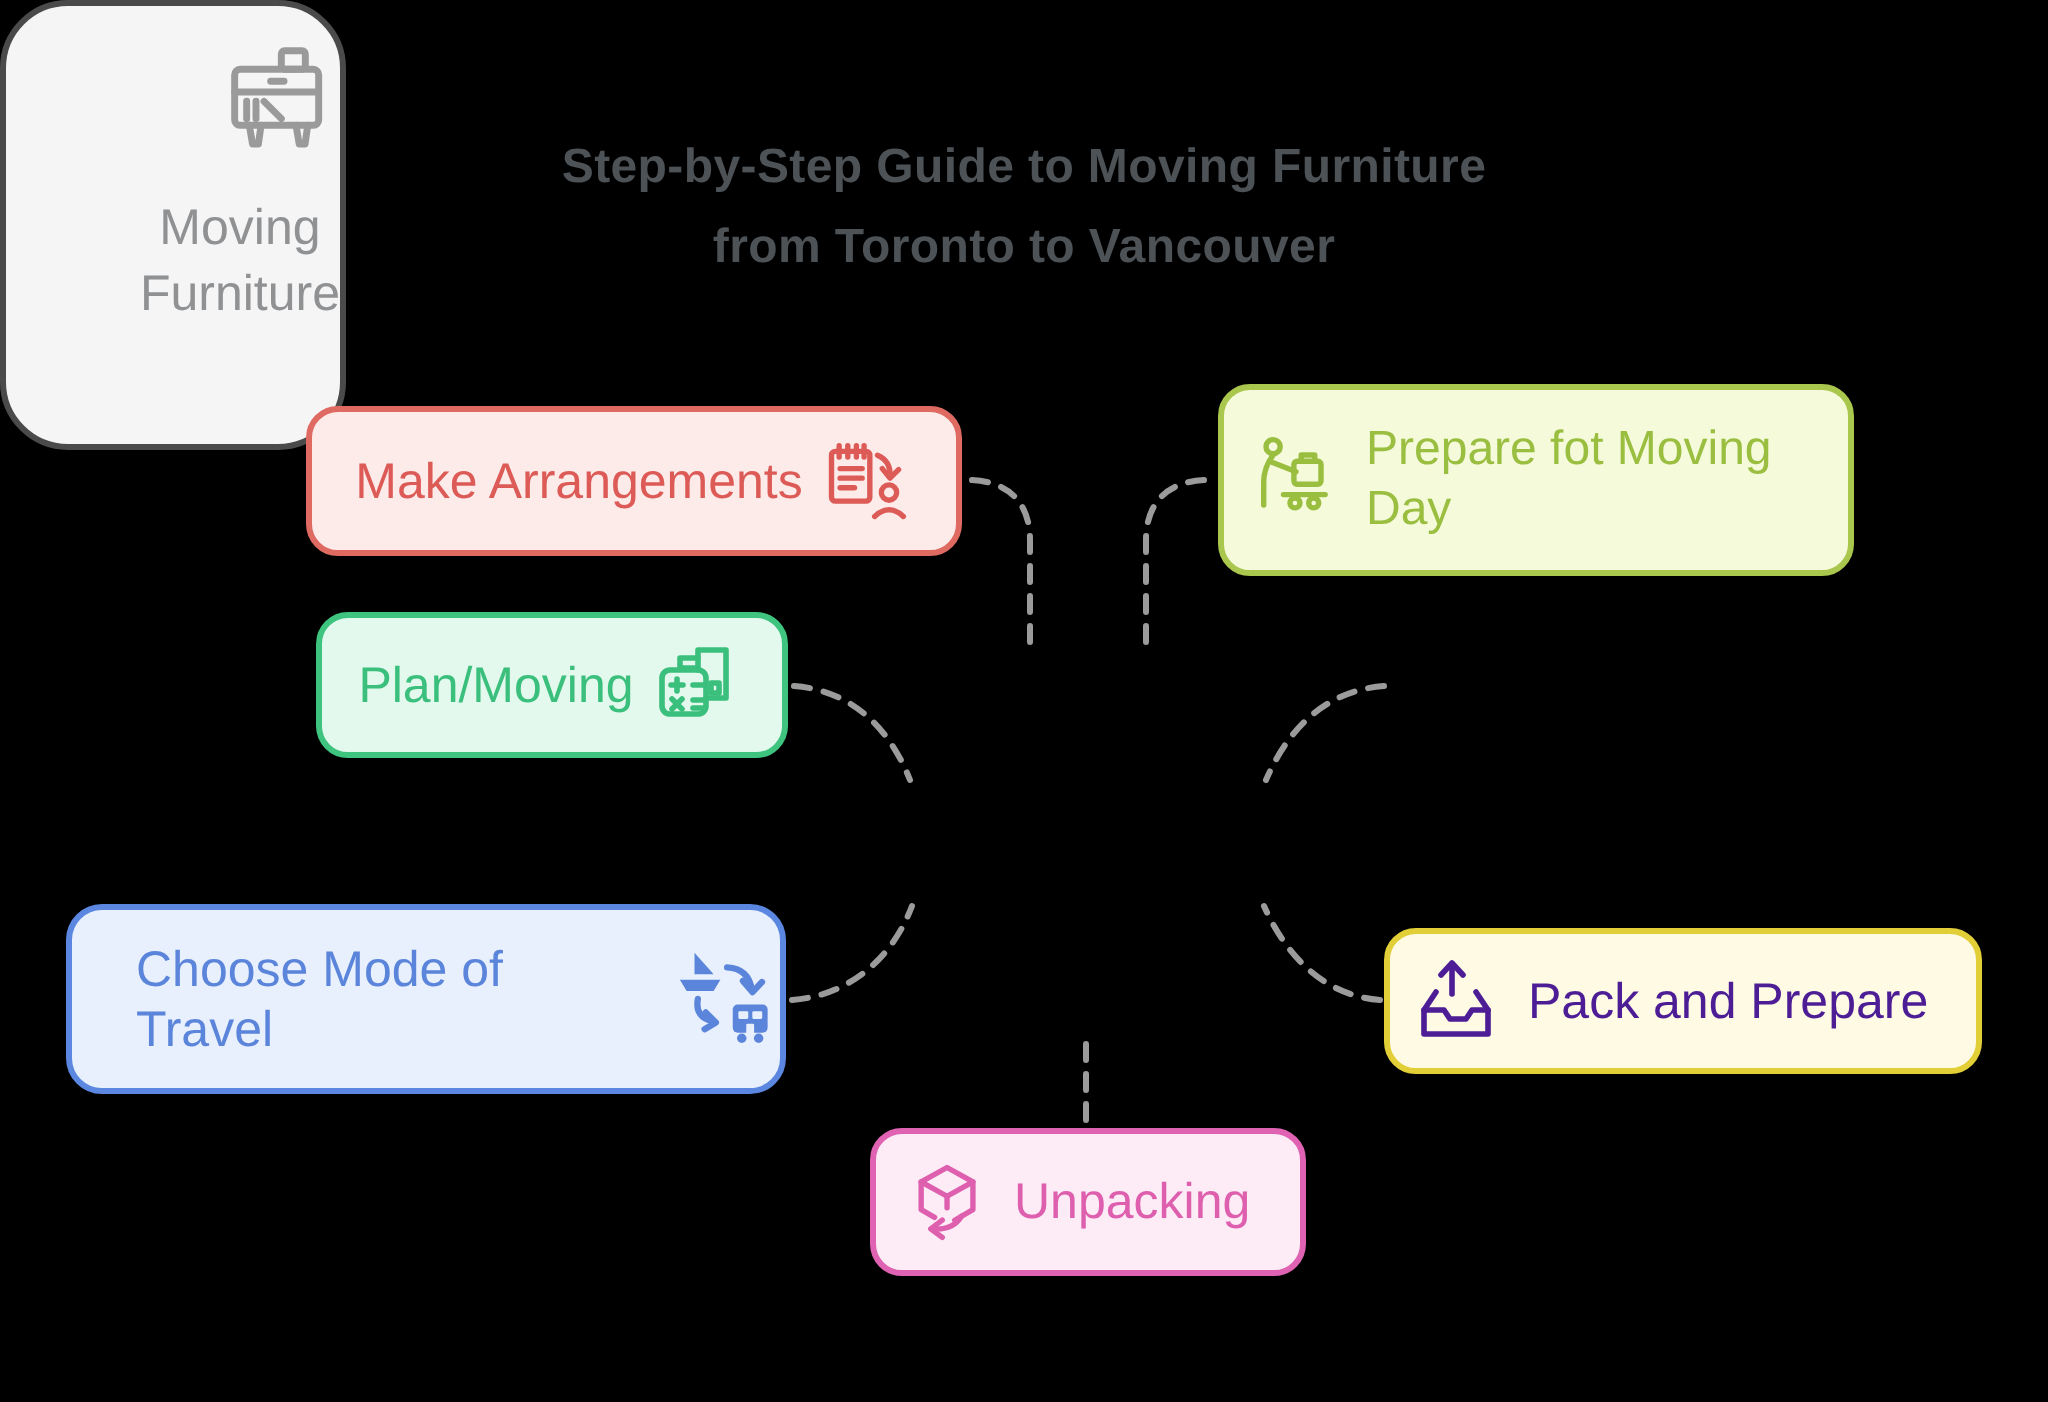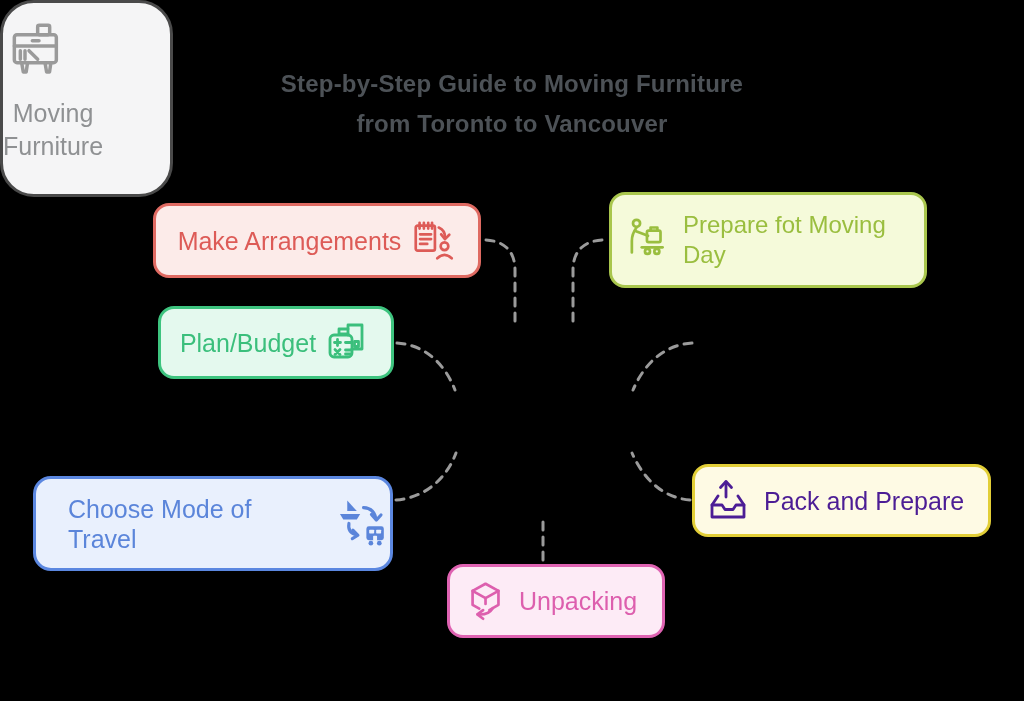--- a/index.html
+++ b/index.html
@@ -17,26 +17,26 @@
         border:3px solid;border-radius:16px;box-sizing:border-box;
         font-size:25px;line-height:1.2;}
   .node .icon{display:flex;align-items:center;justify-content:center;flex:0 0 auto;}
   .node .icon svg{display:block;}
   
   #node-make   {left:153px;top:203px;width:328px;height:75px;justify-content:center;gap:9px;}
   #node-prepare{left:609px;top:192px;width:318px;height:96px;padding-left:11px;gap:10px;font-size:24px;line-height:1.25;}
   #node-prepare .label{max-width:232px;}
   #node-plan   {left:158px;top:306px;width:236px;height:73px;justify-content:center;gap:8px;}
   #node-costs  {left:693px;top:306px;width:296px;height:73px;padding-left:8px;gap:8px;}
-  #node-travel {left:33px; top:476px;width:360px;height:95px;justify-content:center;gap:20px;border-radius:18px;padding-left:32px;}
+  #node-travel {left:33px; top:452px;width:360px;height:95px;justify-content:center;gap:20px;border-radius:18px;padding-left:32px;}
   #node-pack   {left:692px;top:464px;width:299px;height:73px;padding-left:11px;gap:10px;}
-  #node-unpack {left:435px;top:564px;width:218px;height:74px;padding-left:13px;gap:10px;margin-left:12px;}
+  #node-unpack {left:435px;top:564px;width:218px;height:74px;padding-left:13px;gap:10px;}
   
-  #node-center{left:457px;top:323px;width:173px;height:197px;z-index:1;
-               display:flex;flex-direction:column;align-items:flex-start;justify-content:flex-start;
+  #node-center{left:457px;top:323px;width:173px;height:225px;z-index:1;
+               display:flex;flex-direction:column;align-items:flex-end;justify-content:flex-start;
                border:3.5px solid;border-radius:34px;box-sizing:border-box;
                font-size:25px;line-height:33px;text-align:center;}
   #node-center .icon{margin-top:18px;}
   #node-center .center-label{margin-top:6px;}
 </style>
 </head>
 <body>
 
 <div id="canvas">
 
@@ -98,21 +98,21 @@
         <path d="M26.5 15 v-3 h6.5 v3"></path>
         <path d="M18 31 h20"></path>
         <circle cx="23.5" cy="35" r="2.4"></circle>
         <circle cx="32.5" cy="35" r="2.4"></circle>
       </svg>
     </span>
     <span class="label">Prepare fot Moving Day</span>
   </div>
 
   <div class="node" id="node-plan" style="background: rgb(228, 249, 238); border-color: rgb(62, 196, 127); color: rgb(59, 191, 124);">
-    <span class="label">Plan/Budget</span>
+    <span class="label">Plan/Moving</span>
     <span class="icon">
       <svg width="48" height="48" viewBox="0 0 48 48" fill="none" stroke="currentColor" stroke-width="2.8" stroke-linecap="round" stroke-linejoin="round">
         <path d="M24 10 h-9 v5 h9"></path>
         <path d="M24 16 V6 h14 v24 h-10"></path>
         <rect x="30.5" y="22.5" width="4" height="5"></rect>
         <rect x="6" y="16" width="22" height="22" rx="4"></rect>
         <path d="M10.5 23.5 h6 M13.5 20.5 v6"></path>
         <path d="M21.5 23.5 h6"></path>
         <path d="M11 30.5 l5 5 M16 30.5 l-5 5"></path>
         <path d="M21.5 31 h6 M21.5 35 h6"></path>

